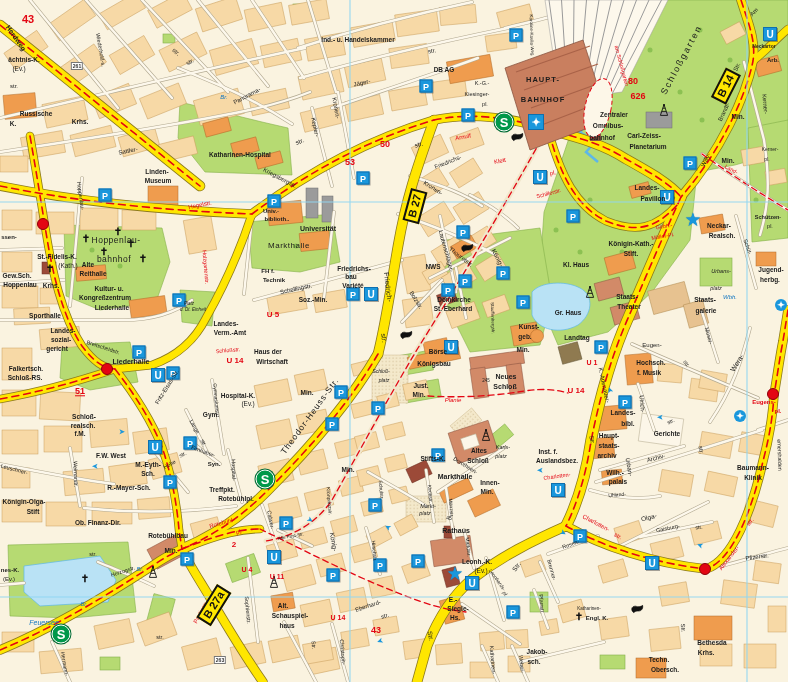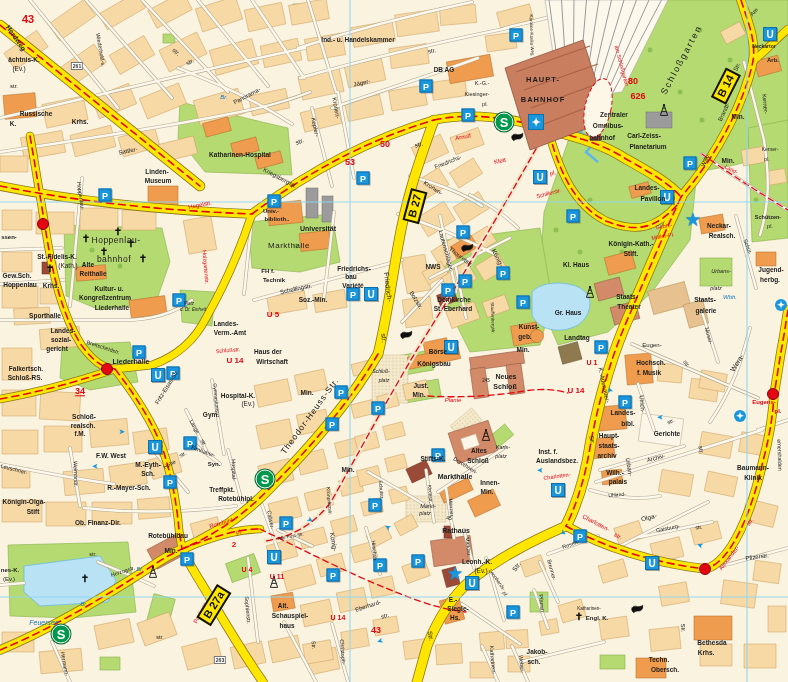--- a/index.html
+++ b/index.html
@@ -726,21 +726,21 @@
       <div class="lbl" style="left: 205px; top: 267px; font-size: 5.5px; color: rgb(227, 6, 19); transform: translate(-50%, -50%) rotate(85deg);">Holzgartenstr.</div>
       <div class="lbl" style="left: 189px; top: 304px; font-size: 4.5px; font-style: italic; color: rgb(28, 28, 28); transform: translate(-50%, -50%) rotate(0deg);">Platz</div>
       <div class="lbl" style="left: 193px; top: 310px; font-size: 4.5px; font-style: italic; color: rgb(28, 28, 28); transform: translate(-50%, -50%) rotate(0deg);">d. Dt. Einheit</div>
       <div class="lbl" style="left: 226px; top: 324px; font-size: 6.5px; font-weight: 700; color: rgb(28, 28, 28); transform: translate(-50%, -50%) rotate(0deg);">Landes-</div>
       <div class="lbl" style="left: 230px; top: 333px; font-size: 6.5px; font-weight: 700; color: rgb(28, 28, 28); transform: translate(-50%, -50%) rotate(0deg);">Verm.-Amt</div>
       <div class="lbl" style="left: 268px; top: 352px; font-size: 6.5px; font-weight: 700; color: rgb(28, 28, 28); transform: translate(-50%, -50%) rotate(0deg);">Haus der</div>
       <div class="lbl" style="left: 272px; top: 362px; font-size: 6.5px; font-weight: 700; color: rgb(28, 28, 28); transform: translate(-50%, -50%) rotate(0deg);">Wirtschaft</div>
       <div class="lbl" style="left: 131px; top: 362px; font-size: 7px; font-weight: 700; color: rgb(28, 28, 28); transform: translate(-50%, -50%) rotate(0deg);">Liederhalle</div>
       <div class="lbl" style="left: 26px; top: 369px; font-size: 6.5px; font-weight: 700; color: rgb(28, 28, 28); transform: translate(-50%, -50%) rotate(0deg);">Falkertsch.</div>
       <div class="lbl" style="left: 25px; top: 378px; font-size: 6.5px; font-weight: 700; color: rgb(28, 28, 28); transform: translate(-50%, -50%) rotate(0deg);">Schloß-RS.</div>
-      <div class="lbl" style="left: 80px; top: 392px; font-size: 9px; font-weight: 700; text-decoration: underline; color: rgb(227, 6, 19); transform: translate(-50%, -50%) rotate(0deg);">34</div>
+      <div class="lbl" style="left: 80px; top: 392px; font-size: 9px; font-weight: 700; text-decoration: underline; color: rgb(227, 6, 19); transform: translate(-50%, -50%) rotate(0deg);">51</div>
       <div class="lbl" style="left: 84px; top: 417px; font-size: 6.5px; font-weight: 700; color: rgb(28, 28, 28); transform: translate(-50%, -50%) rotate(0deg);">Schloß-</div>
       <div class="lbl" style="left: 83px; top: 426px; font-size: 6.5px; font-weight: 700; color: rgb(28, 28, 28); transform: translate(-50%, -50%) rotate(0deg);">realsch.</div>
       <div class="lbl" style="left: 80px; top: 434px; font-size: 6.5px; font-weight: 700; color: rgb(28, 28, 28); transform: translate(-50%, -50%) rotate(0deg);">f.M.</div>
       <div class="lbl" style="left: 103px; top: 348px; font-size: 5.5px; color: rgb(28, 28, 28); transform: translate(-50%, -50%) rotate(18deg);">Breitscheidstr.</div>
       <div class="lbl" style="left: 228px; top: 351px; font-size: 5.5px; color: rgb(227, 6, 19); transform: translate(-50%, -50%) rotate(-5deg);">Schloßstr.</div>
       <div class="lbl" style="left: 235px; top: 361px; font-size: 8px; font-weight: 700; color: rgb(227, 6, 19); transform: translate(-50%, -50%) rotate(0deg);">U 14</div>
       <div class="lbl" style="left: 111px; top: 456px; font-size: 6.5px; font-weight: 700; color: rgb(28, 28, 28); transform: translate(-50%, -50%) rotate(0deg);">F.W. West</div>
       <div class="lbl" style="left: 148px; top: 465px; font-size: 6.5px; font-weight: 700; color: rgb(28, 28, 28); transform: translate(-50%, -50%) rotate(0deg);">M.-Eyth-</div>
       <div class="lbl" style="left: 148px; top: 474px; font-size: 6.5px; font-weight: 700; color: rgb(28, 28, 28); transform: translate(-50%, -50%) rotate(0deg);">Sch.</div>
       <div class="lbl" style="left: 129px; top: 488px; font-size: 6.5px; font-weight: 700; color: rgb(28, 28, 28); transform: translate(-50%, -50%) rotate(0deg);">R.-Mayer-Sch.</div>

